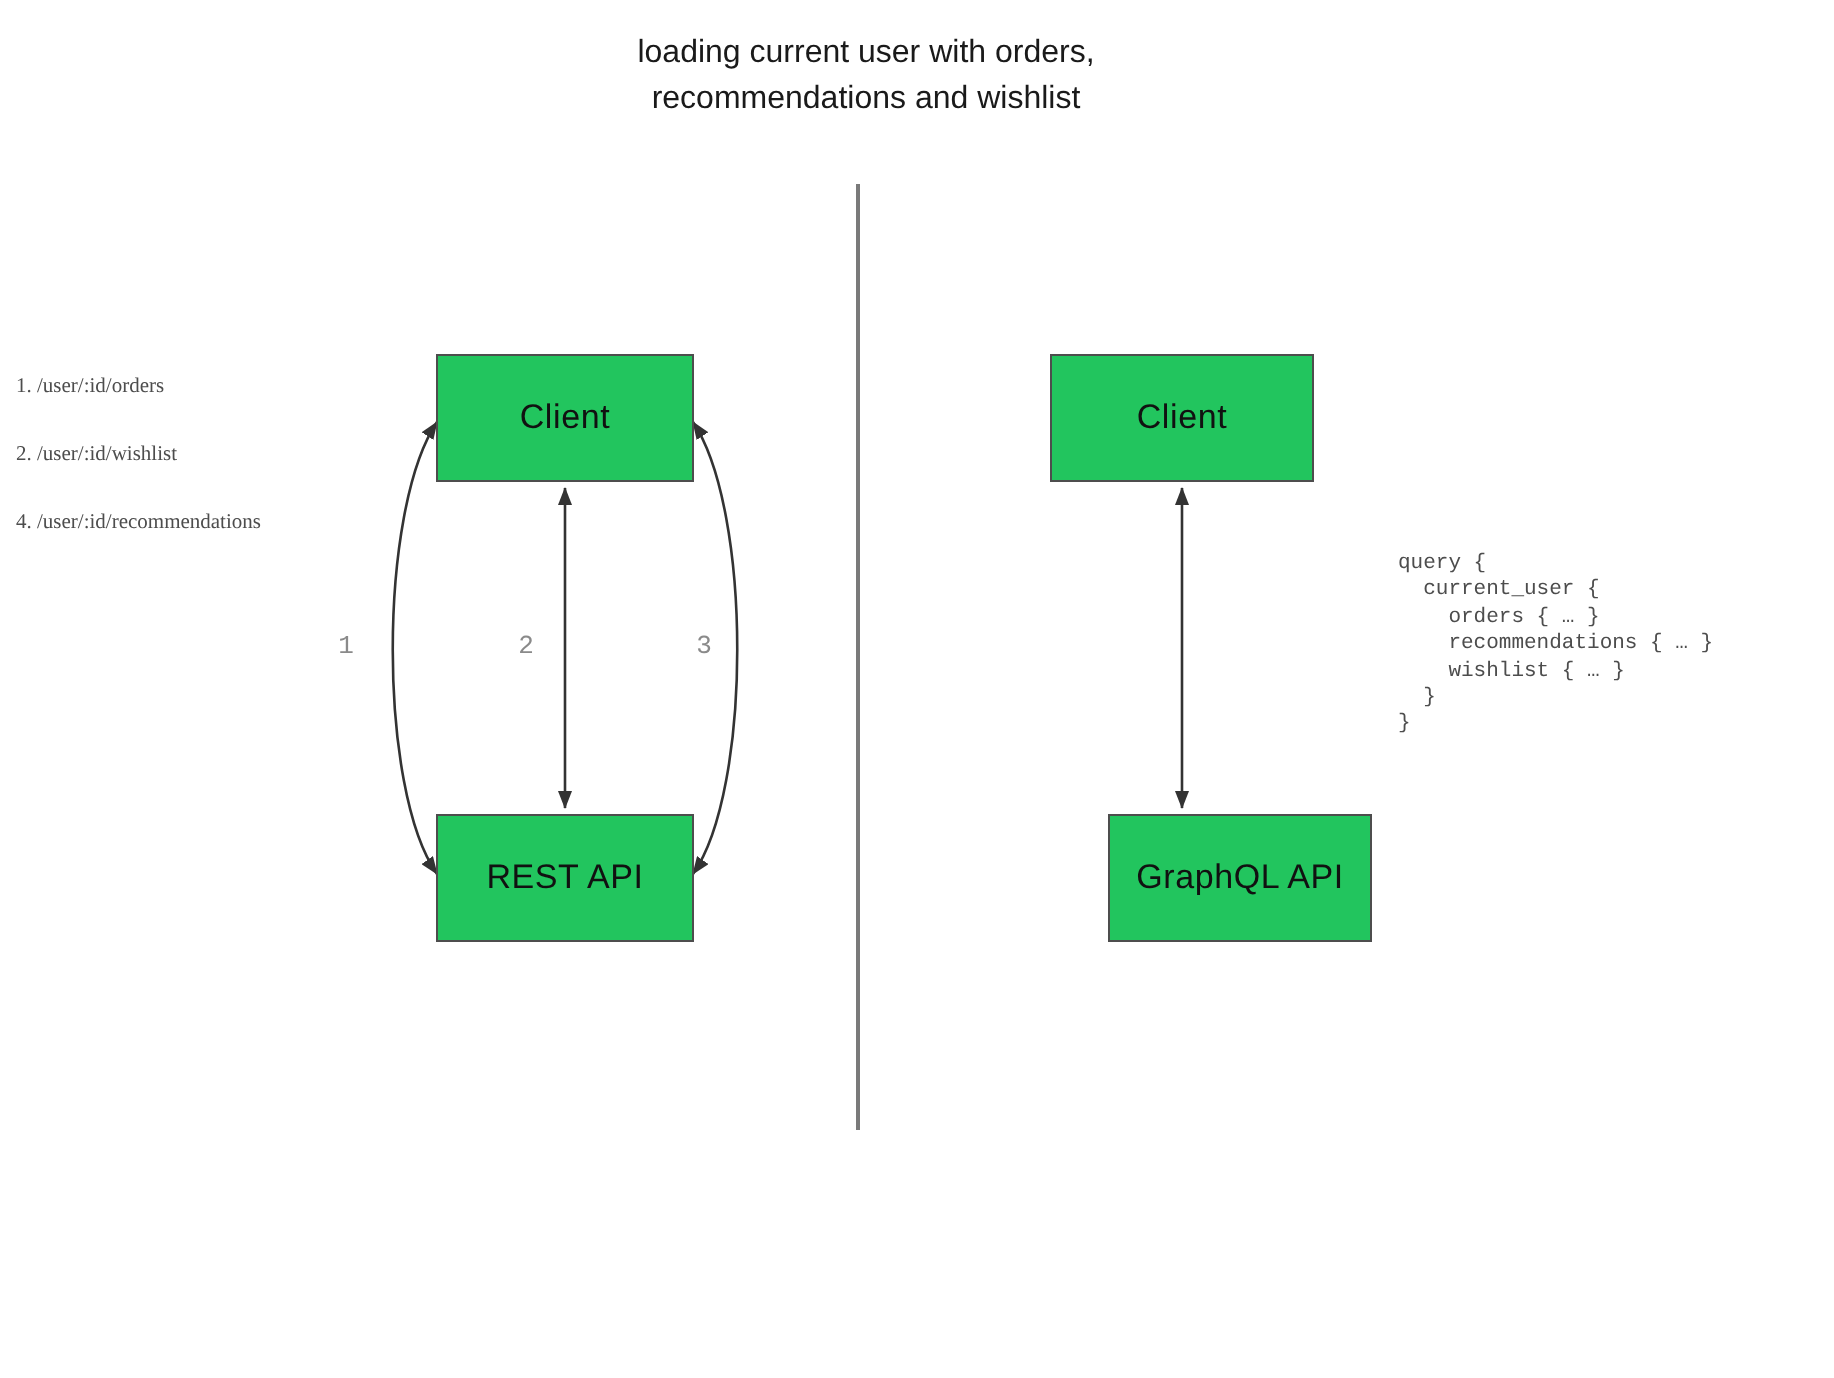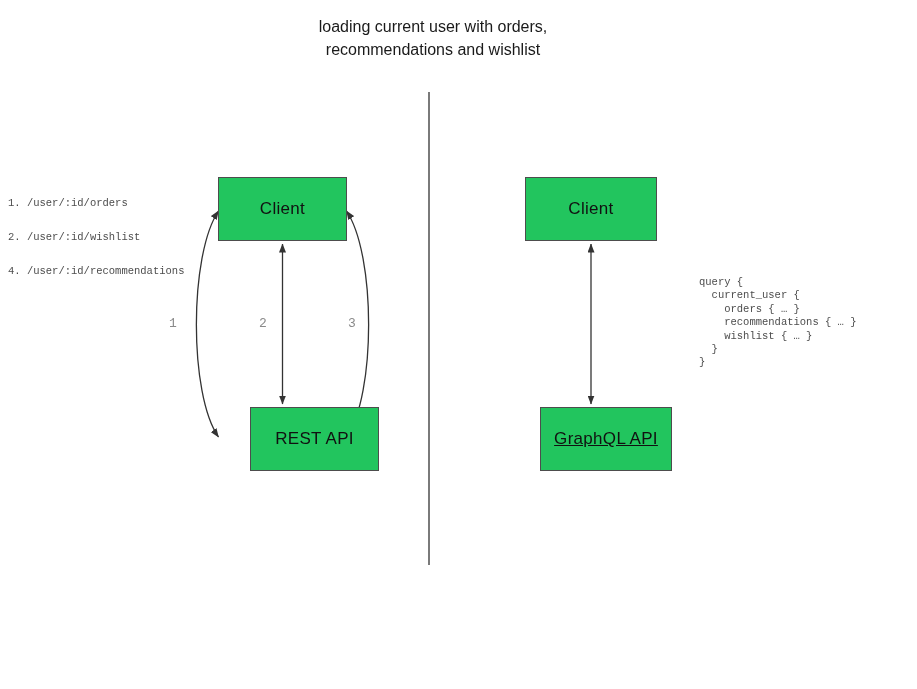--- a/index.html
+++ b/index.html
@@ -42,28 +42,28 @@
     background: #22c55e;
     border: 1px solid #4d4d4d;
     display: flex;
     align-items: center;
     justify-content: center;
     font-size: 17px;
     letter-spacing: 0.3px;
     color: #111111;
   }
   .node-client-left  { left: 218px; top: 177px; width: 129px; height: 64px; }
-  .node-rest         { left: 218px; top: 407px; width: 129px; height: 64px; margin-left: 32px; }
+  .node-rest         { left: 218px; top: 407px; width: 129px; height: 64px; }
   .node-client-right { left: 525px; top: 177px; width: 132px; height: 64px; }
-  .node-graphql      { left: 540px; top: 407px; width: 132px; height: 64px; text-decoration: underline; }
+  .node-graphql      { left: 554px; top: 407px; width: 132px; height: 64px; }
   .endpoint-list {
     position: absolute;
     left: 8px;
-    top: 175px;
-    font-family: Liberation Mono, monospace;
+    top: 165px;
+    font-family: Liberation Serif, serif;
     font-size: 10.5px;
     line-height: 11.4px;
     color: #4d4d4d;
     white-space: pre;
   }
   .arrow-num {
     position: absolute;
     transform: translate(-50%, -50%);
     font-family: "Liberation Mono", monospace;
     font-size: 13px;

